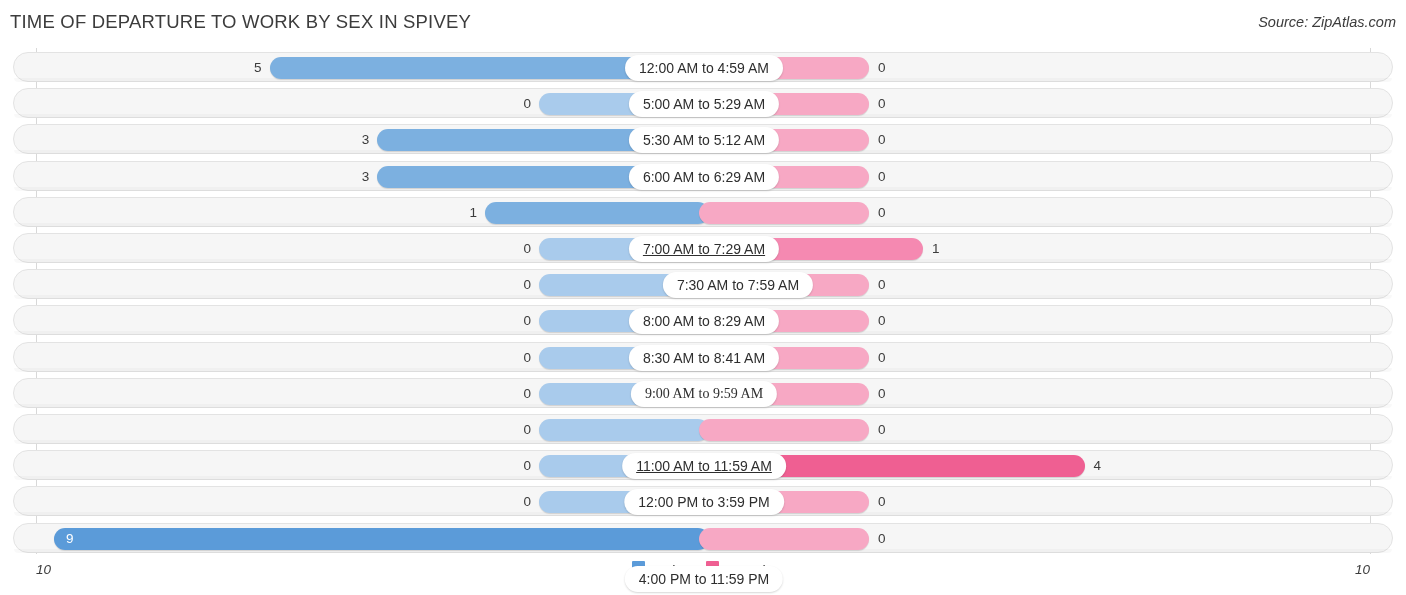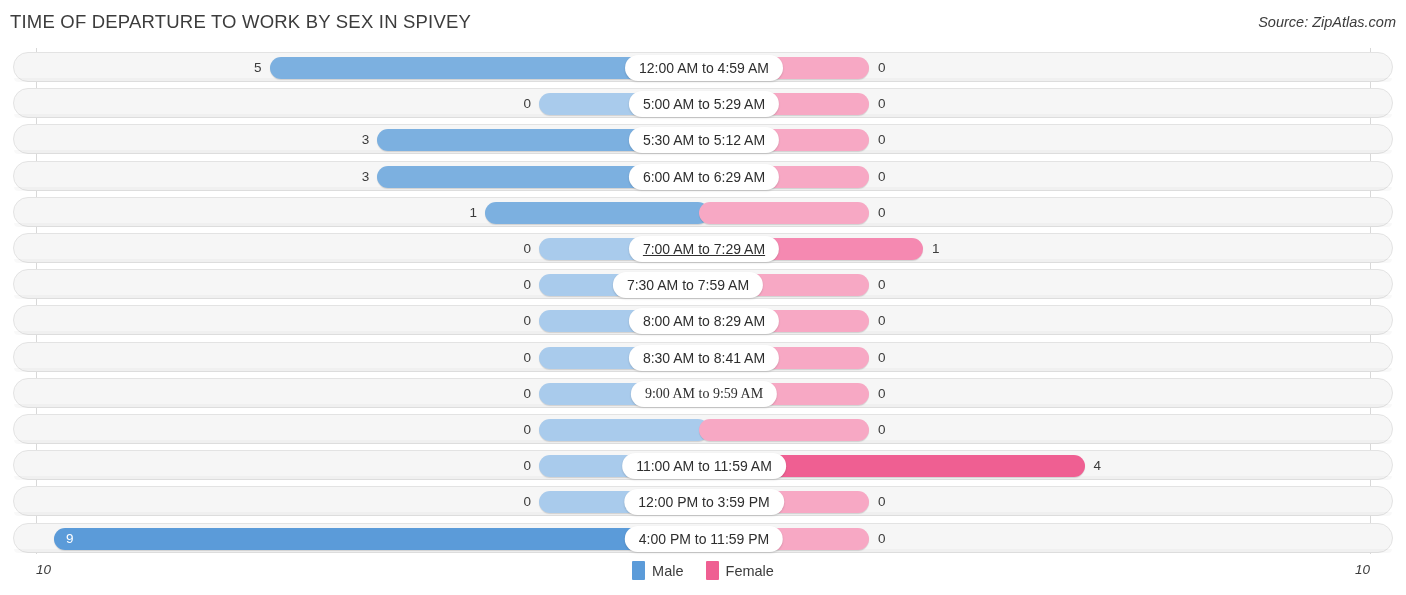--- a/index.html
+++ b/index.html
@@ -222,21 +222,21 @@
       <div class="bar-value" style="left: 503px; width: 14px; text-align: right;">0</div>
       <div class="bar" style="left: 685px; width: 223.9px; background: rgb(245, 137, 177);"></div>
       <div class="bar-value" style="left: 917.9px;">1</div>
       <div class="cat-label" style="left: 690px; text-decoration: underline;">7:00 AM to 7:29 AM</div>
     </div>
     <div class="row" style="top: 221.2px;">
       <div class="bar" style="left: 525px; width: 170px; background: rgb(169, 203, 236);"></div>
       <div class="bar-value" style="left: 503px; width: 14px; text-align: right;">0</div>
       <div class="bar" style="left: 685px; width: 170px; background: rgb(247, 168, 196);"></div>
       <div class="bar-value" style="left: 864px;">0</div>
-      <div class="cat-label" style="left: 674px; text-align: right;">7:30 AM to 7:59 AM</div>
+      <div class="cat-label" style="left: 724px; text-align: right;">7:30 AM to 7:59 AM</div>
     </div>
     <div class="row" style="top: 257.4px;">
       <div class="bar" style="left: 525px; width: 170px; background: rgb(169, 203, 236);"></div>
       <div class="bar-value" style="left: 503px; width: 14px; text-align: right;">0</div>
       <div class="bar" style="left: 685px; width: 170px; background: rgb(247, 168, 196);"></div>
       <div class="bar-value" style="left: 864px;">0</div>
       <div class="cat-label" style="left: 690px;">8:00 AM to 8:29 AM</div>
     </div>
     <div class="row" style="top: 293.6px;">
       <div class="bar" style="left: 525px; width: 170px; background: rgb(169, 203, 236);"></div>
@@ -256,35 +256,35 @@
       <div class="bar" style="left: 525px; width: 170px; background: rgb(169, 203, 236);"></div>
       <div class="bar-value" style="left: 503px; width: 14px; text-align: right;">0</div>
       <div class="bar" style="left: 685px; width: 170px; background: rgb(247, 168, 196);"></div>
       <div class="bar-value" style="left: 864px;">0</div>
     </div>
     <div class="row" style="top: 402.2px;">
       <div class="bar" style="left: 525px; width: 170px; background: rgb(169, 203, 236);"></div>
       <div class="bar-value" style="left: 503px; width: 14px; text-align: right;">0</div>
       <div class="bar" style="left: 685px; width: 385.6px; background: rgb(239, 95, 146);"></div>
       <div class="bar-value" style="left: 1079.6px;">4</div>
-      <div class="cat-label" style="left: 690px;">11:00 AM to 11:59 AM</div>
+      <div class="cat-label" style="left: 690px; text-decoration: underline;">11:00 AM to 11:59 AM</div>
     </div>
     <div class="row" style="top: 438.4px;">
       <div class="bar" style="left: 525px; width: 170px; background: rgb(169, 203, 236);"></div>
       <div class="bar-value" style="left: 503px; width: 14px; text-align: right;">0</div>
       <div class="bar" style="left: 685px; width: 170px; background: rgb(247, 168, 196);"></div>
       <div class="bar-value" style="left: 864px;">0</div>
       <div class="cat-label" style="left: 690px;">12:00 PM to 3:59 PM</div>
     </div>
     <div class="row" style="top: 474.6px;">
       <div class="bar" style="left: 39.9px; width: 655.1px; background: rgb(91, 155, 217);"></div>
       <div class="bar-value inside" style="left: 51.9px;">9</div>
       <div class="bar" style="left: 685px; width: 170px; background: rgb(247, 168, 196);"></div>
       <div class="bar-value" style="left: 864px;">0</div>
-      <div class="cat-label" style="left: 690px;">4:00 PM to 11:59 PM</div>
+      <div class="cat-label" style="left: 690px; margin-top: 40px;">4:00 PM to 11:59 PM</div>
     </div>
   </div>
 
 <div class="footer">
   <div class="axis-tick left">10</div>
   <div class="axis-tick right">10</div>
   <div class="legend" id="legend">
       <div class="legend-item">
         <span class="legend-swatch" style="background: rgb(91, 155, 217);"></span>
         <span class="legend-text">Male</span>

